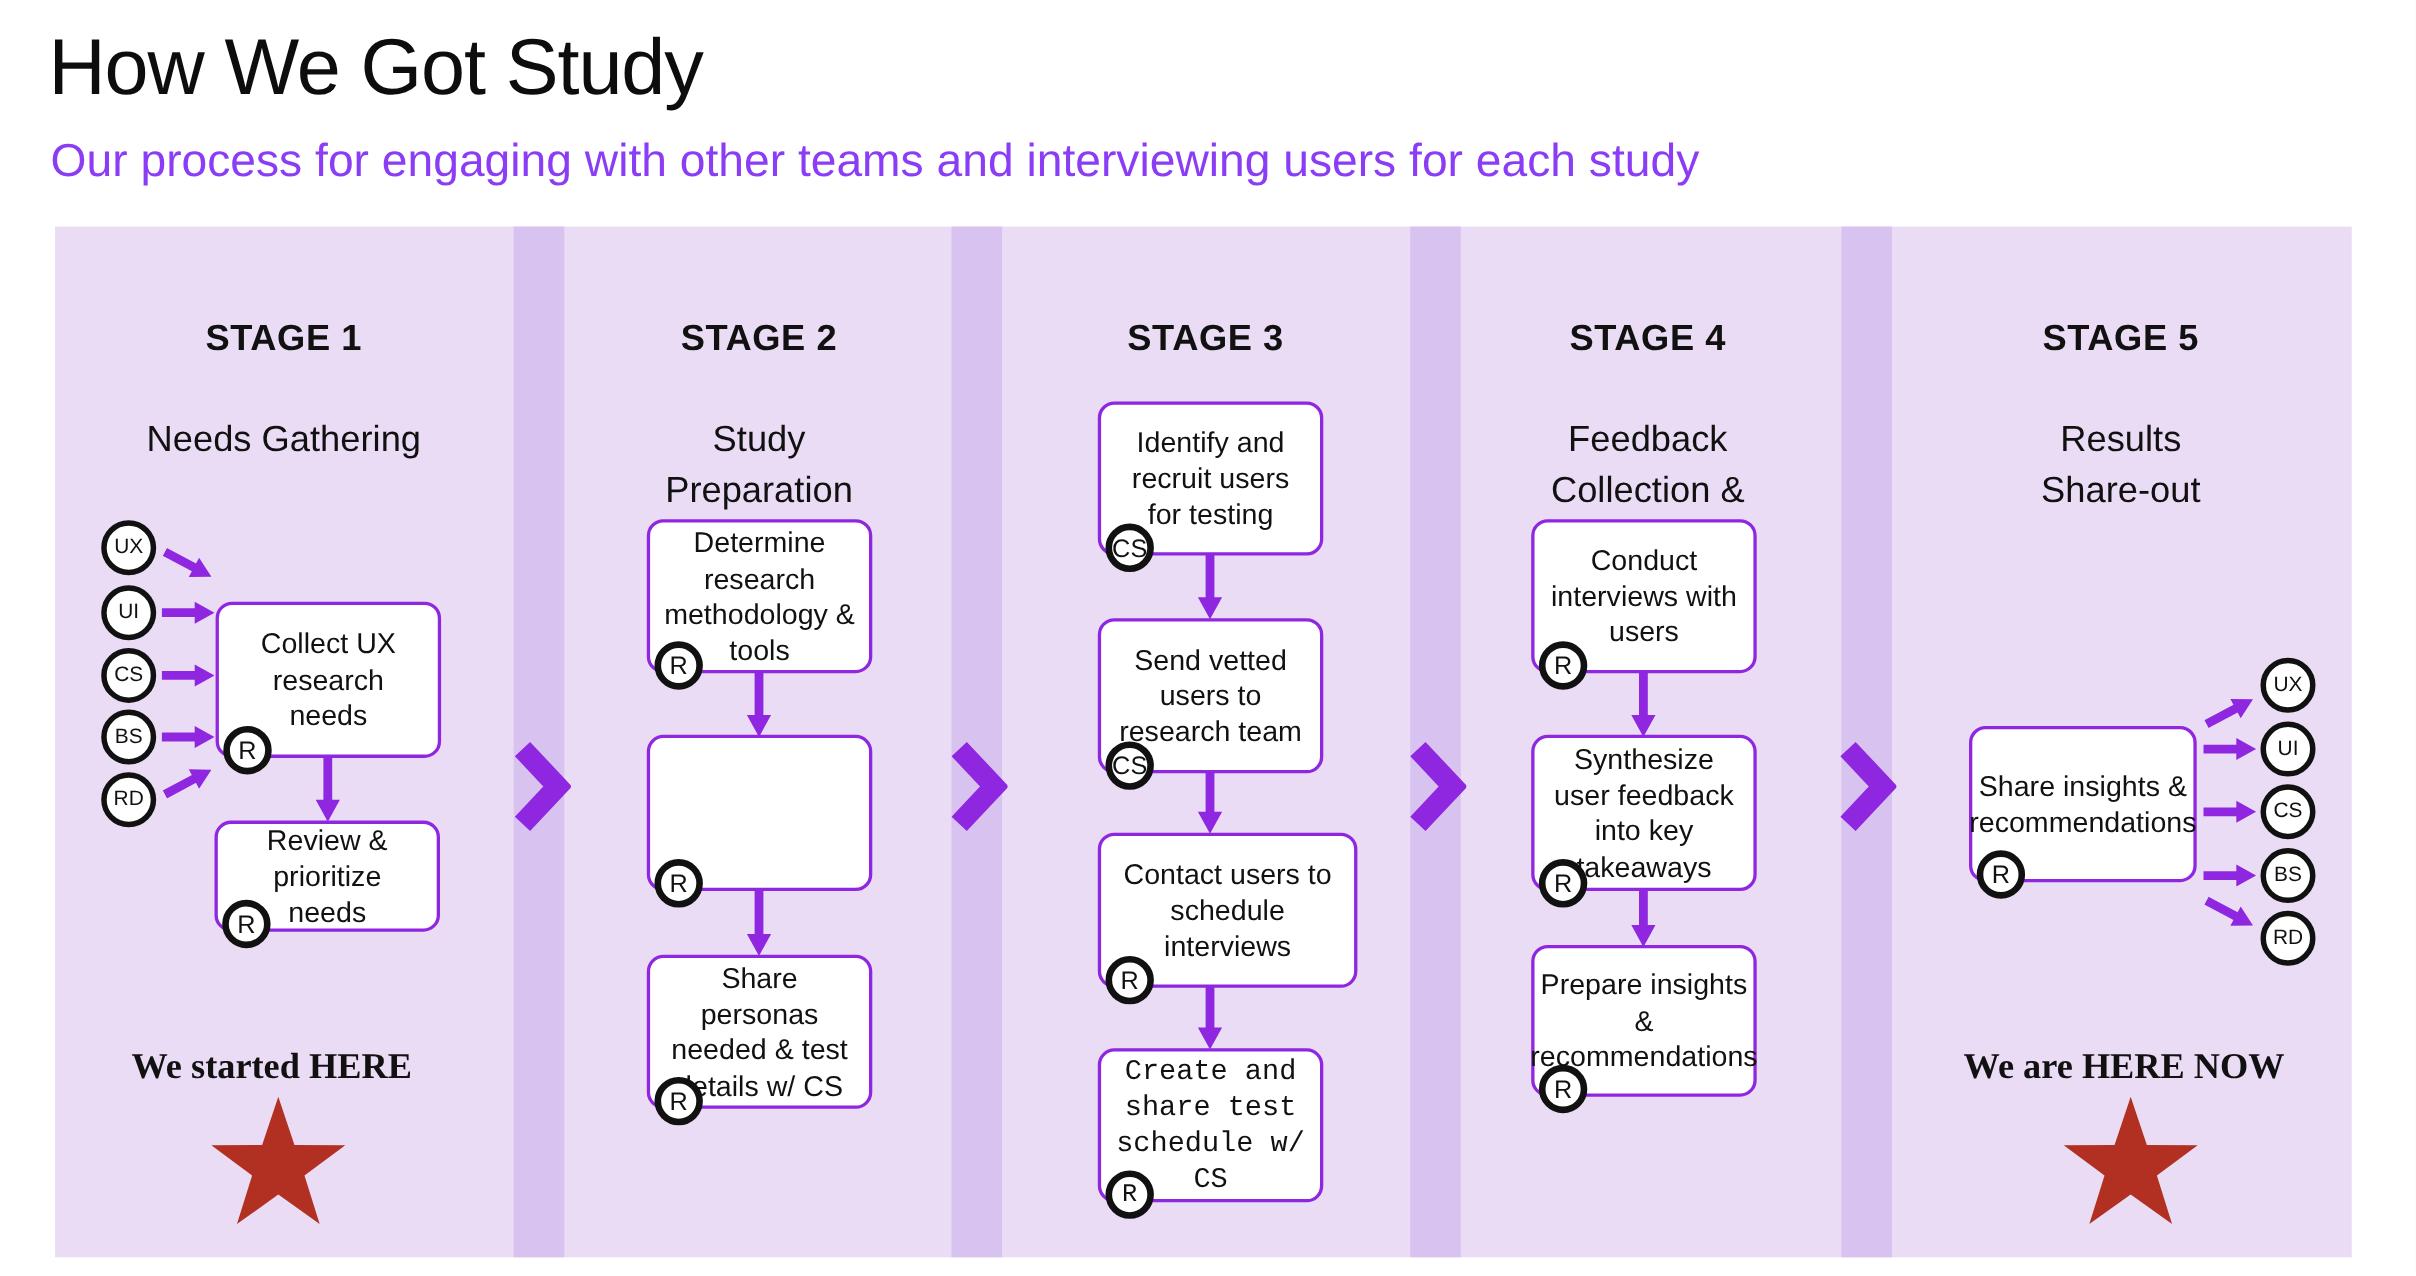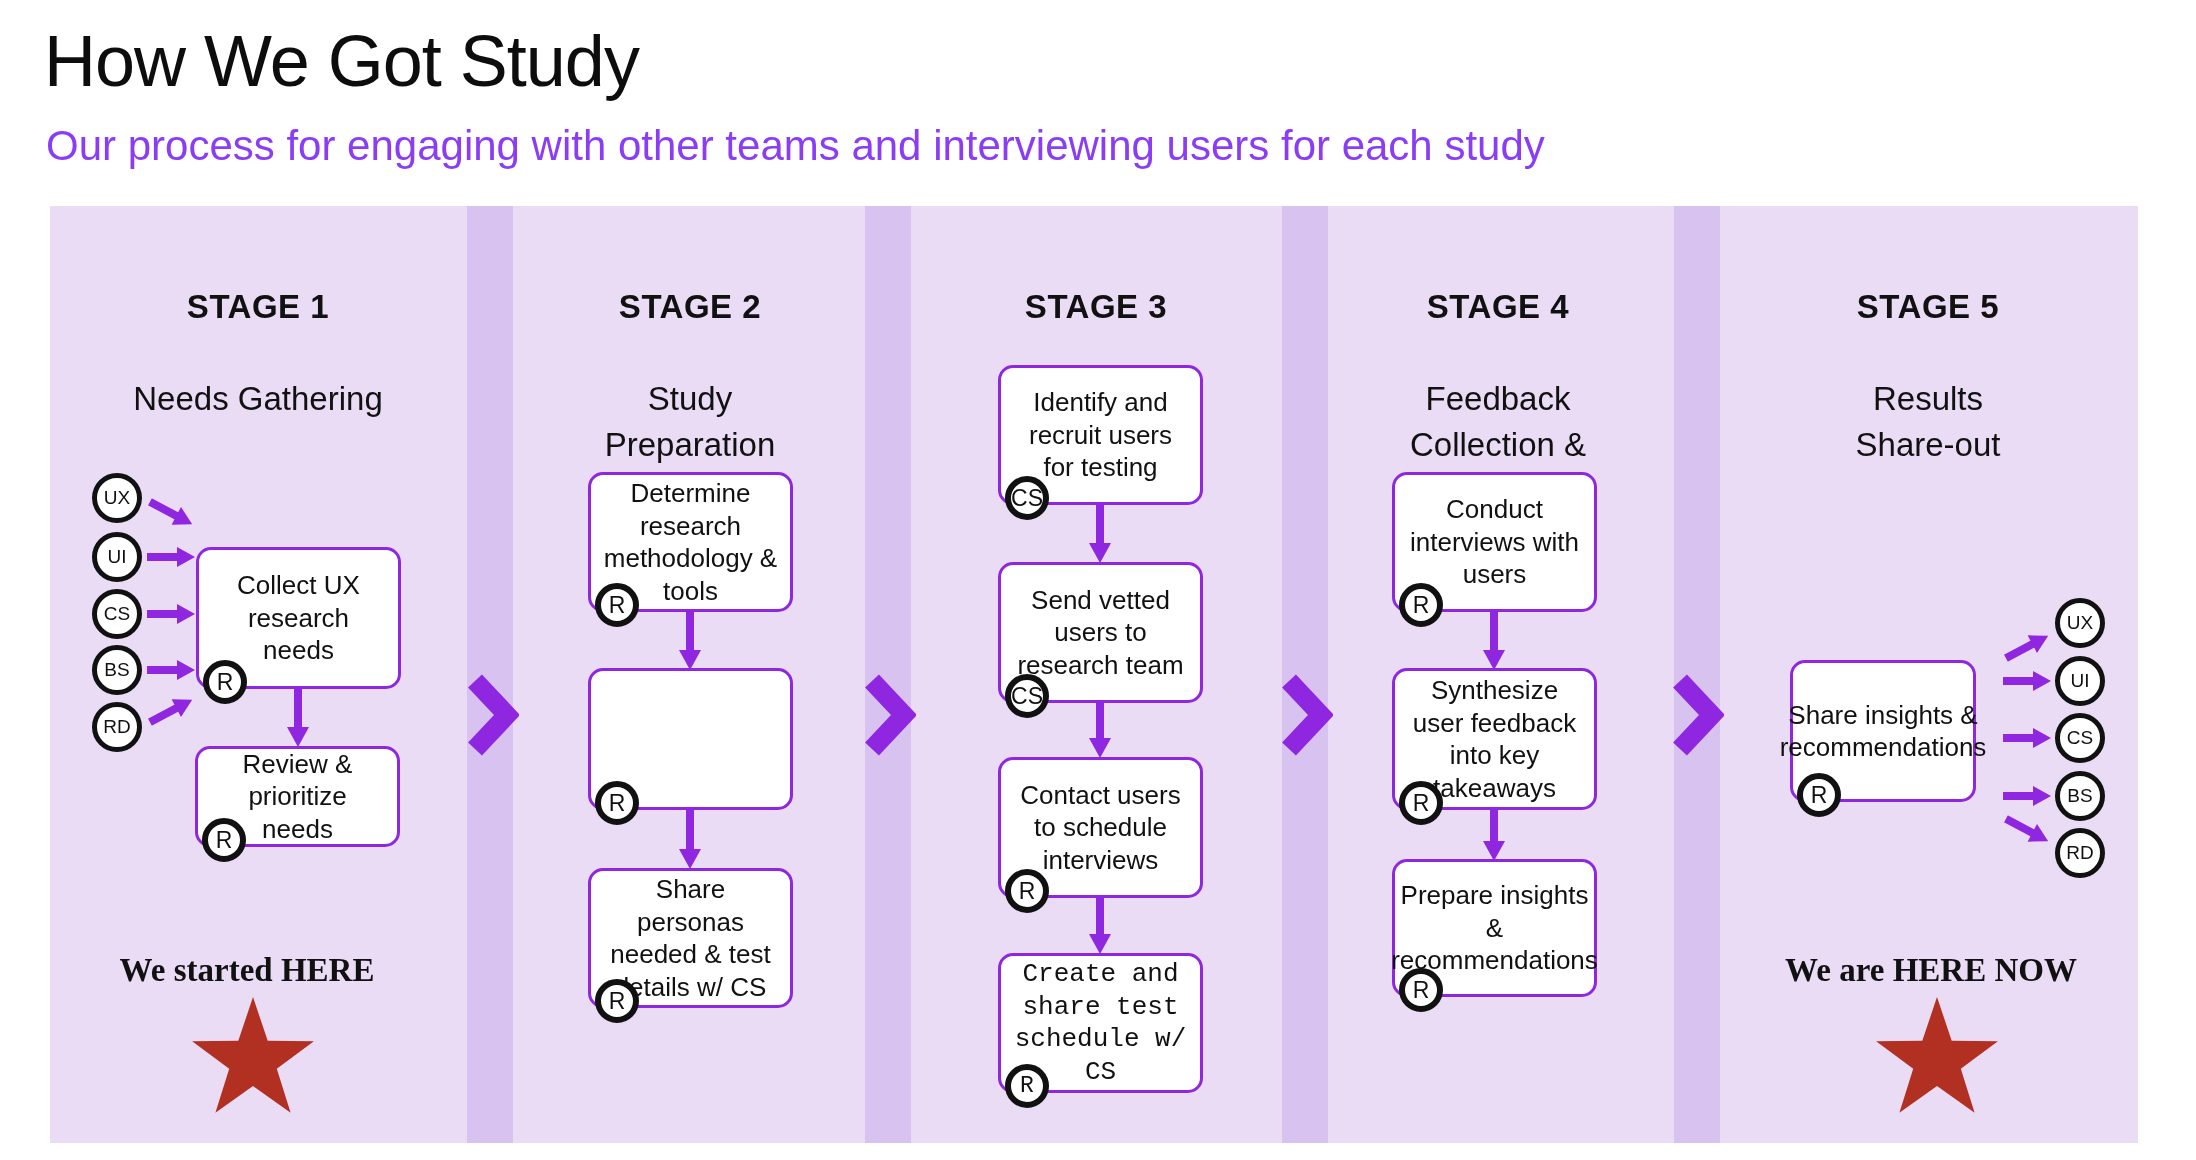--- a/index.html
+++ b/index.html
@@ -192,21 +192,21 @@
       </svg>
     </div>
   <div class="fbox" style="left:948px; top:159px; width:205px; height:140px;">
     <span>Identify and recruit users for testing</span>
     <span class="badge">CS</span>
   </div>
   <div class="fbox" style="left:948px; top:356px; width:205px; height:141px;">
     <span>Send vetted users to research team</span>
     <span class="badge">CS</span>
   </div>
-  <div class="fbox" style="left:948px; top:551px; width:205px; height:141px;">
+  <div class="fbox" style="left:948px; top:551px; width:236px; height:141px;">
     <span>Contact users to schedule interviews</span>
     <span class="badge">R</span>
   </div>
   <div class="fbox" style="left:948px; top:747px; width:205px; height:140px;font-family:Liberation Mono, monospace;">
     <span>Create and share test schedule w/ CS</span>
     <span class="badge">R</span>
   </div>
 
   <div class="varr" style="left:1444px; top:405px;">
       <svg width="26" height="59" viewBox="0 0 26 59">
@@ -226,21 +226,21 @@
   </div>
   <div class="fbox" style="left:1342px; top:462px; width:205px; height:142px;">
     <span>Synthesize user feedback into key takeaways</span>
     <span class="badge">R</span>
   </div>
   <div class="fbox" style="left:1342px; top:653px; width:205px; height:138px;">
     <span>Prepare insights &amp; recommendations</span>
     <span class="badge">R</span>
   </div>
 
-  <div class="fbox" style="left:1740px; top:454px; width:186px; height:142px;">
+  <div class="fbox" style="left:1740px; top:454px; width:207px; height:142px;">
     <span>Share insights &amp; recommendations</span>
     <span class="badge">R</span>
   </div>
 
   <div class="arr" style="left:1977px; top:441px; transform:translate(-50%,-50%) rotate(-28deg);">
       <svg width="48" height="22" viewBox="0 0 48 22">
         <line x1="0" y1="11" x2="32" y2="11" stroke="currentColor" stroke-width="8"></line>
         <polygon points="30,1 48,11 30,21" fill="currentColor"></polygon>
       </svg>
     </div>

